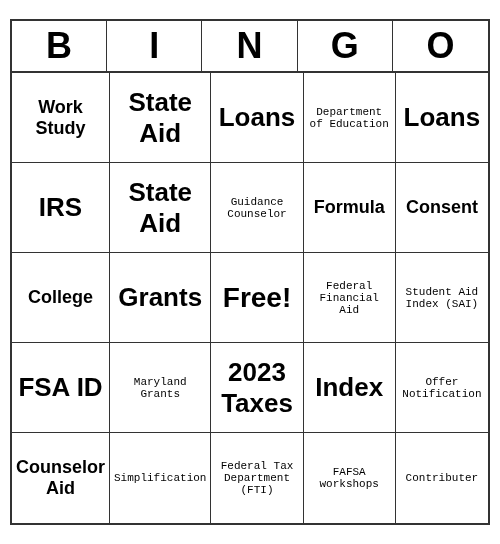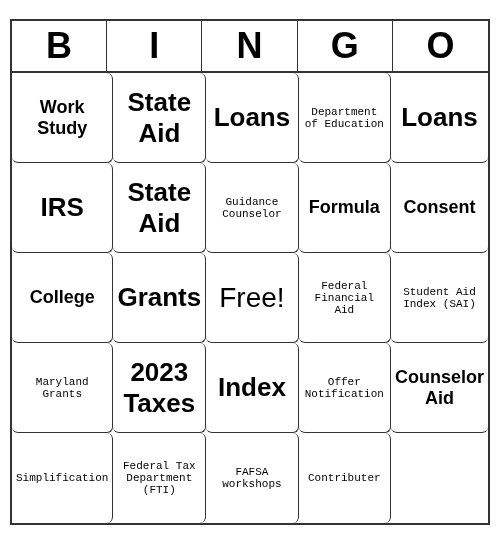--- a/index.html
+++ b/index.html
@@ -38,21 +38,20 @@
     .bingo-cell {
       border-right: 1px solid #333;
       border-bottom: 1px solid #333;
       min-height: 90px;
       display: flex;
       align-items: center;
       justify-content: center;
       text-align: center;
       padding: 4px;
       font-size: 13px;
-      border-radius: 6px;
     }
     .bingo-cell:nth-child(5n) { border-right: none; }
     .bingo-cell:nth-child(n+21) { border-bottom: none; }
     .bingo-cell.large-text { font-size: 26px; font-weight: bold; }
     .bingo-cell.medium-text { font-size: 18px; font-weight: bold; }
     .bingo-cell.small-text { font-size: 11px; font-family: Liberation Mono, monospace; }
   </style>
 </head>
 <body>
 
@@ -94,28 +93,31 @@
       </div>
       <div class="bingo-cell medium-text">
         <span>Consent</span>
       </div>
       <div class="bingo-cell medium-text">
         <span>College</span>
       </div>
       <div class="bingo-cell large-text">
         <span>Grants</span>
       </div>
-      <div class="bingo-cell large-text" style="font-size: 28px; font-weight: normal;">
+      <div class="bingo-cell large-text" style="font-size: 28px; font-weight: bold;">
         <span>Free!</span>
       </div>
       <div class="bingo-cell small-text">
         <span>Federal Financial Aid</span>
       </div>
       <div class="bingo-cell small-text">
         <span>Student Aid Index (SAI)</span>
+      </div>
+      <div class="bingo-cell large-text">
+        <span>FSA ID</span>
       </div>
       <div class="bingo-cell small-text">
         <span>Maryland Grants</span>
       </div>
       <div class="bingo-cell large-text">
         <span>2023 Taxes</span>
       </div>
       <div class="bingo-cell large-text">
         <span>Index</span>
       </div>

